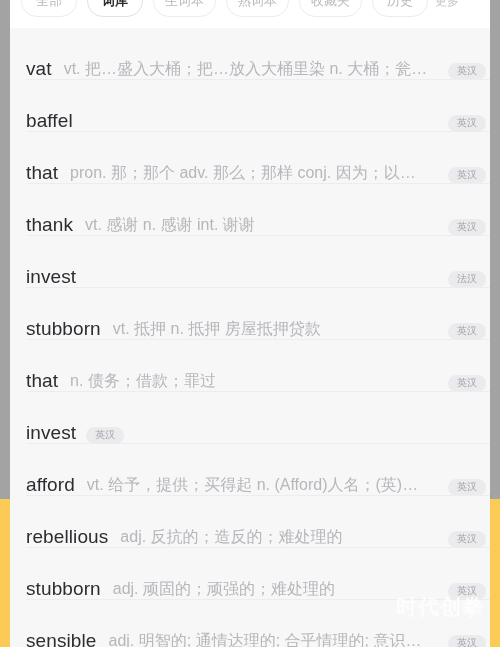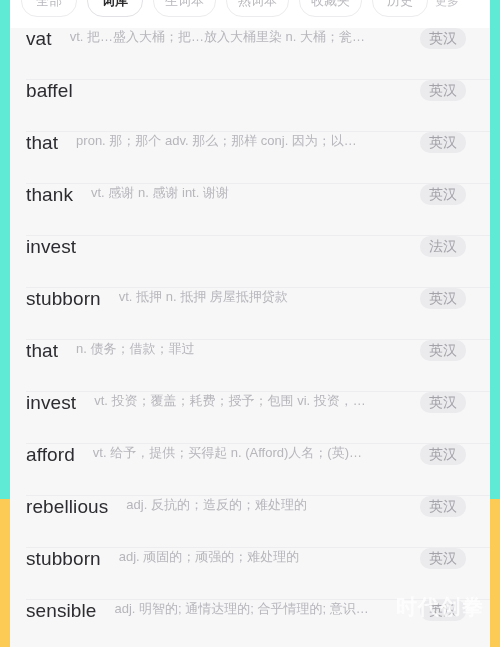--- a/index.html
+++ b/index.html
@@ -15,21 +15,21 @@
     -webkit-font-smoothing: antialiased;
   }
 
   
   .app-frame {
     position: absolute;
     left: 0;
     top: 0;
     width: 500px;
     height: 499px;
-    background: #5eead4;
+    background: #a3a3a3;
     box-sizing: border-box;
   }
 
   .app-screen {
     position: absolute;
     left: 10px;
     top: 0;
     width: 480px;
     height: 647px;
     background: #F7F7F8;
@@ -88,22 +88,22 @@
     width: 480px;
     height: 619px;
     background: #F7F7F8;
     overflow: hidden;
   }
 
   .word-row {
     position: relative;
     height: 52px;
     display: flex;
-    align-items: flex-start;
-    padding: 0 24px 0 16px;
+    align-items: flex-end;
+    padding: 0 4px 0 16px;
     box-sizing: border-box;
   }
   .word-row::after {
     content: "";
     position: absolute;
     left: 16px;
     right: 0;
     bottom: 0;
     height: 1px;
     background: #EDEDEF;
@@ -112,38 +112,38 @@
   .word-term {
     flex: 0 0 auto;
     font-size: 19px;
     color: #2D2D31;
     letter-spacing: 0.1px;
     white-space: nowrap;
   }
 
   .word-def {
     flex: 1 1 auto;
-    font-size: 13px;
+    font-size: 16px;
     color: #B6B6BB;
-    margin-left: 18px;
+    margin-left: 12px;
     white-space: nowrap;
     overflow: hidden;
     text-overflow: clip;
     min-width: 0;
   }
   .word-def:empty {
     margin-left: 0;
   }
 
   .word-badge {
     flex: 0 0 auto;
     margin-left: 10px;
     background: #EBEBEE;
     color: #A3A3A9;
-    font-size: 14px;
+    font-size: 10px;
     border-radius: 10px;
     padding: 3px 9px 4px 9px;
     line-height: 1;
     white-space: nowrap;
   }
 
   
   .watermark {
     position: absolute;
     right: 6px;
@@ -212,21 +212,20 @@
       </div>
 
       <div class="word-row">
         <span class="word-term">that</span>
         <span class="word-def">n. 债务；借款；罪过</span>
         <span class="word-badge">英汉</span>
       </div>
 
       <div class="word-row">
         <span class="word-term">invest</span>
-        <span class="word-def">vt. 投资；覆盖；耗费；授予；包围  vi. 投资，…</span>
         <span class="word-badge">英汉</span>
       </div>
 
       <div class="word-row">
         <span class="word-term">afford</span>
         <span class="word-def">vt. 给予，提供；买得起  n. (Afford)人名；(英)…</span>
         <span class="word-badge">英汉</span>
       </div>
 
       <div class="word-row">

